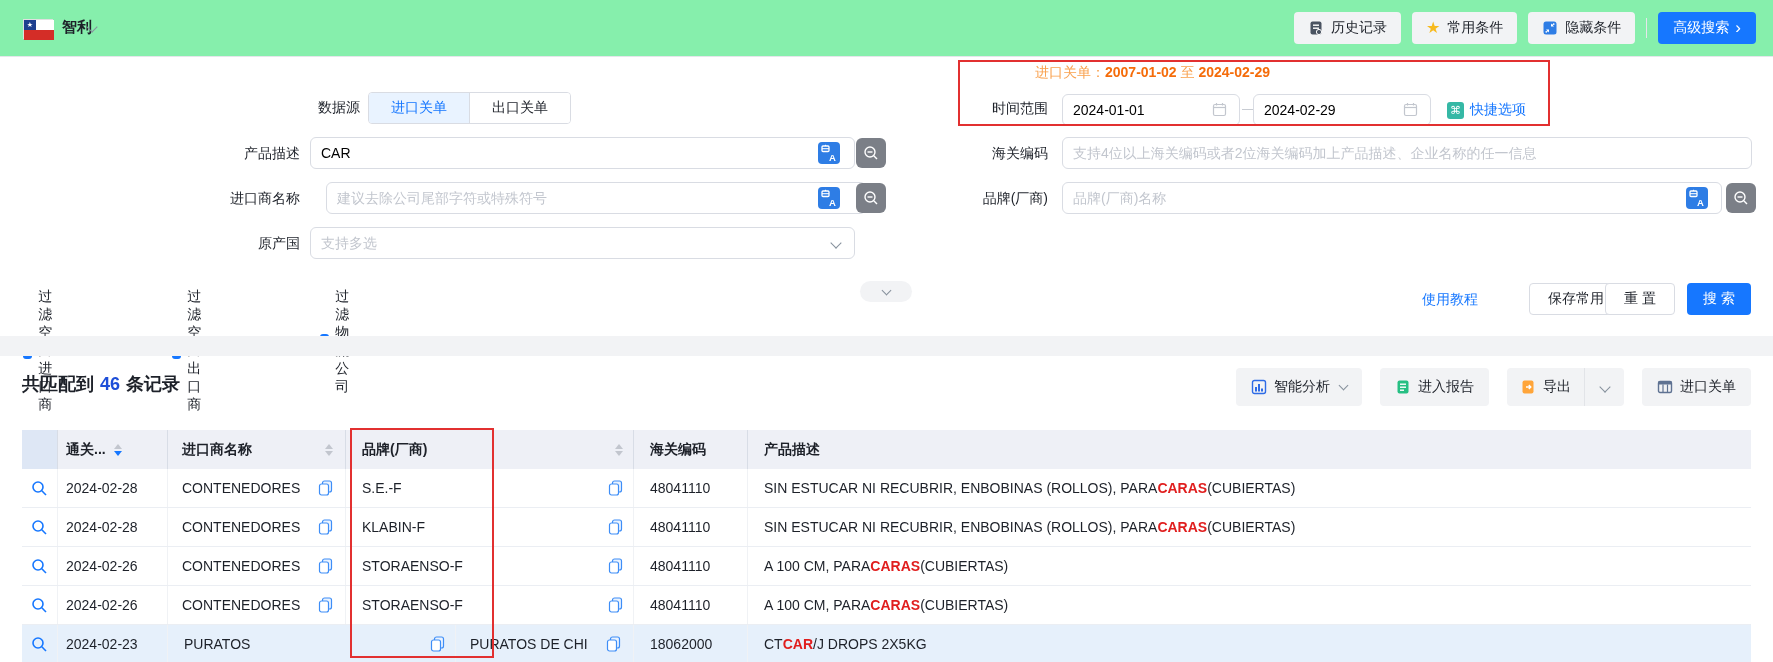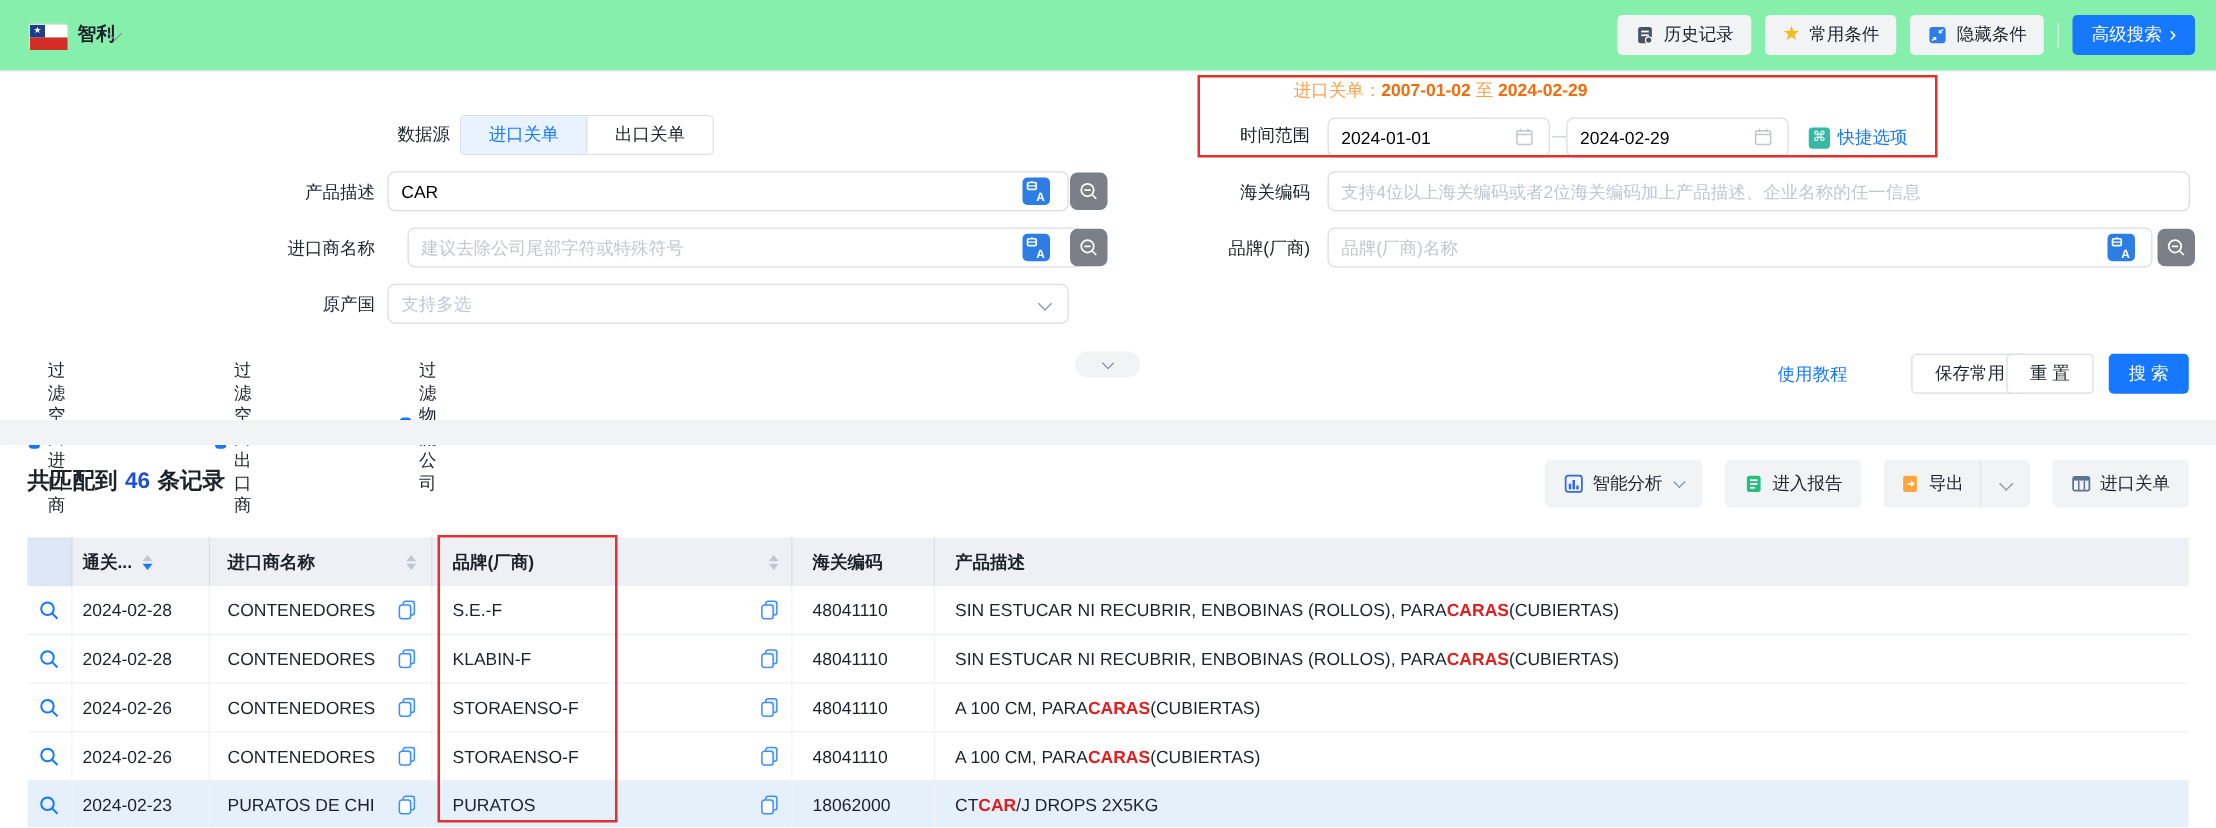--- a/index.html
+++ b/index.html
@@ -481,31 +481,31 @@
         </div>
 
         <div class="t-row selected">
           <div class="c c0">
             <svg width="17" height="17" viewBox="0 0 17 17">
               <circle cx="7" cy="7" r="5" fill="none" stroke="#1677ff" stroke-width="1.6"></circle>
               <line x1="10.8" y1="10.8" x2="15" y2="15" stroke="#1677ff" stroke-width="1.6"></line>
             </svg>
           </div>
           <div class="c c1">2024-02-23</div>
+          <div class="c c3">
+            <span>PURATOS</span>
+            <span class="copy-ic">
+              <svg width="15" height="16" viewBox="0 0 15 16">
+                <rect x="4.5" y="1" width="9" height="11" rx="2" fill="#eaf3ff" stroke="#3e8ef7" stroke-width="1.2"></rect>
+                <rect x="1.5" y="4" width="9" height="11" rx="2" fill="#fff" stroke="#3e8ef7" stroke-width="1.2"></rect>
+              </svg>
+            </span>
+          </div>
           <div class="c c2">
             <span>PURATOS DE CHI</span>
-            <span class="copy-ic">
-              <svg width="15" height="16" viewBox="0 0 15 16">
-                <rect x="4.5" y="1" width="9" height="11" rx="2" fill="#eaf3ff" stroke="#3e8ef7" stroke-width="1.2"></rect>
-                <rect x="1.5" y="4" width="9" height="11" rx="2" fill="#fff" stroke="#3e8ef7" stroke-width="1.2"></rect>
-              </svg>
-            </span>
-          </div>
-          <div class="c c3">
-            <span>PURATOS</span>
             <span class="copy-ic">
               <svg width="15" height="16" viewBox="0 0 15 16">
                 <rect x="4.5" y="1" width="9" height="11" rx="2" fill="#eaf3ff" stroke="#3e8ef7" stroke-width="1.2"></rect>
                 <rect x="1.5" y="4" width="9" height="11" rx="2" fill="#fff" stroke="#3e8ef7" stroke-width="1.2"></rect>
               </svg>
             </span>
           </div>
           <div class="c c4">18062000</div>
           <div class="c c5">
             <span>CT </span>

